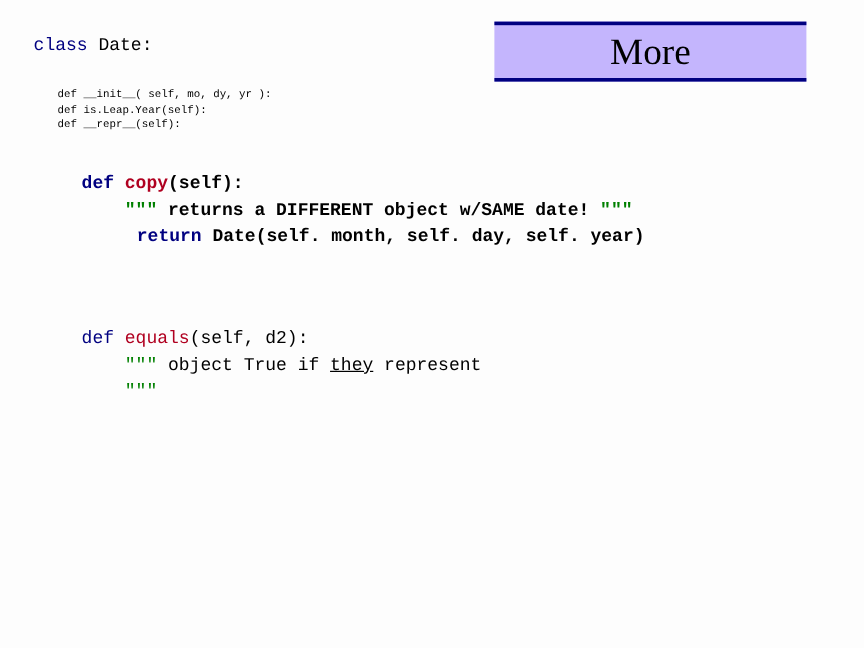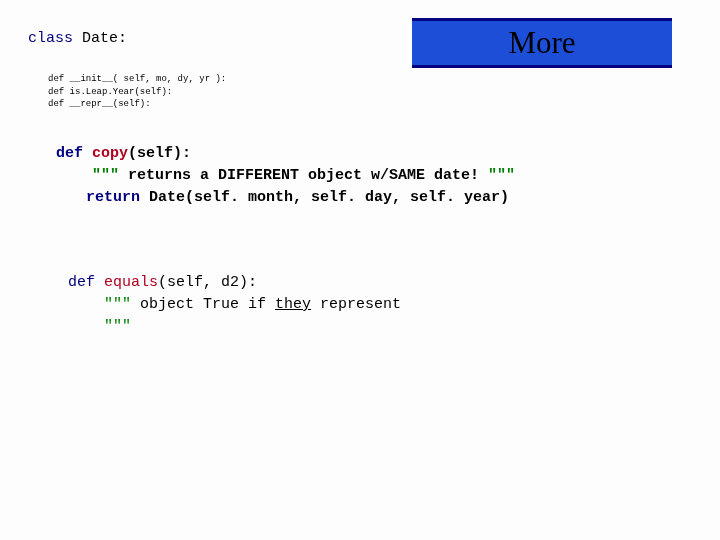--- a/index.html
+++ b/index.html
@@ -27,21 +27,21 @@
     .kw-green { color: #008000; }
     .kw-red { color: #b00020; }
     .txt-black { color: #000; }
     
     .title-box {
       position: absolute;
       top: 18px;
       right: 48px;
       width: 260px;
       height: 50px;
-      background: #1d4ed8;
+      background: #c4b5fd;
       border-top: 3px solid #000080;
       border-bottom: 3px solid #000080;
       display: flex;
       align-items: center;
       justify-content: center;
       text-align: right;
     }
     .title-text {
       font-family: 'Times New Roman', serif;
       font-size: 31px;
@@ -60,37 +60,37 @@
       left: 48px;
       font-family: 'Courier New', monospace;
       font-size: 9px;
       line-height: 1.4;
       color: #000;
     }
     
     .code-block1 {
       position: absolute;
       top: 143px;
-      left: 56px;
+      left: 68px;
       font-family: 'Courier New', monospace;
       font-weight: bold;
       font-size: 15px;
       line-height: 1.45;
     }
     .code-block2 {
       position: absolute;
       top: 272px;
       left: 68px;
       font-family: 'Courier New', monospace;
       font-weight: normal;
       font-size: 15px;
       line-height: 1.45;
     }
     .indent1 { margin-left: 36px; }
-    .indent2 { margin-left: 30px; }
+    .indent2 { margin-left: 46px; }
     .underline { text-decoration: underline; }
   </style>
 </head>
 <body>
 
 <div class="class-header">
   <span class="kw-navy">class</span>
   <span class="txt-black"> </span><span class="txt-black">Date:</span>
 </div>
 

